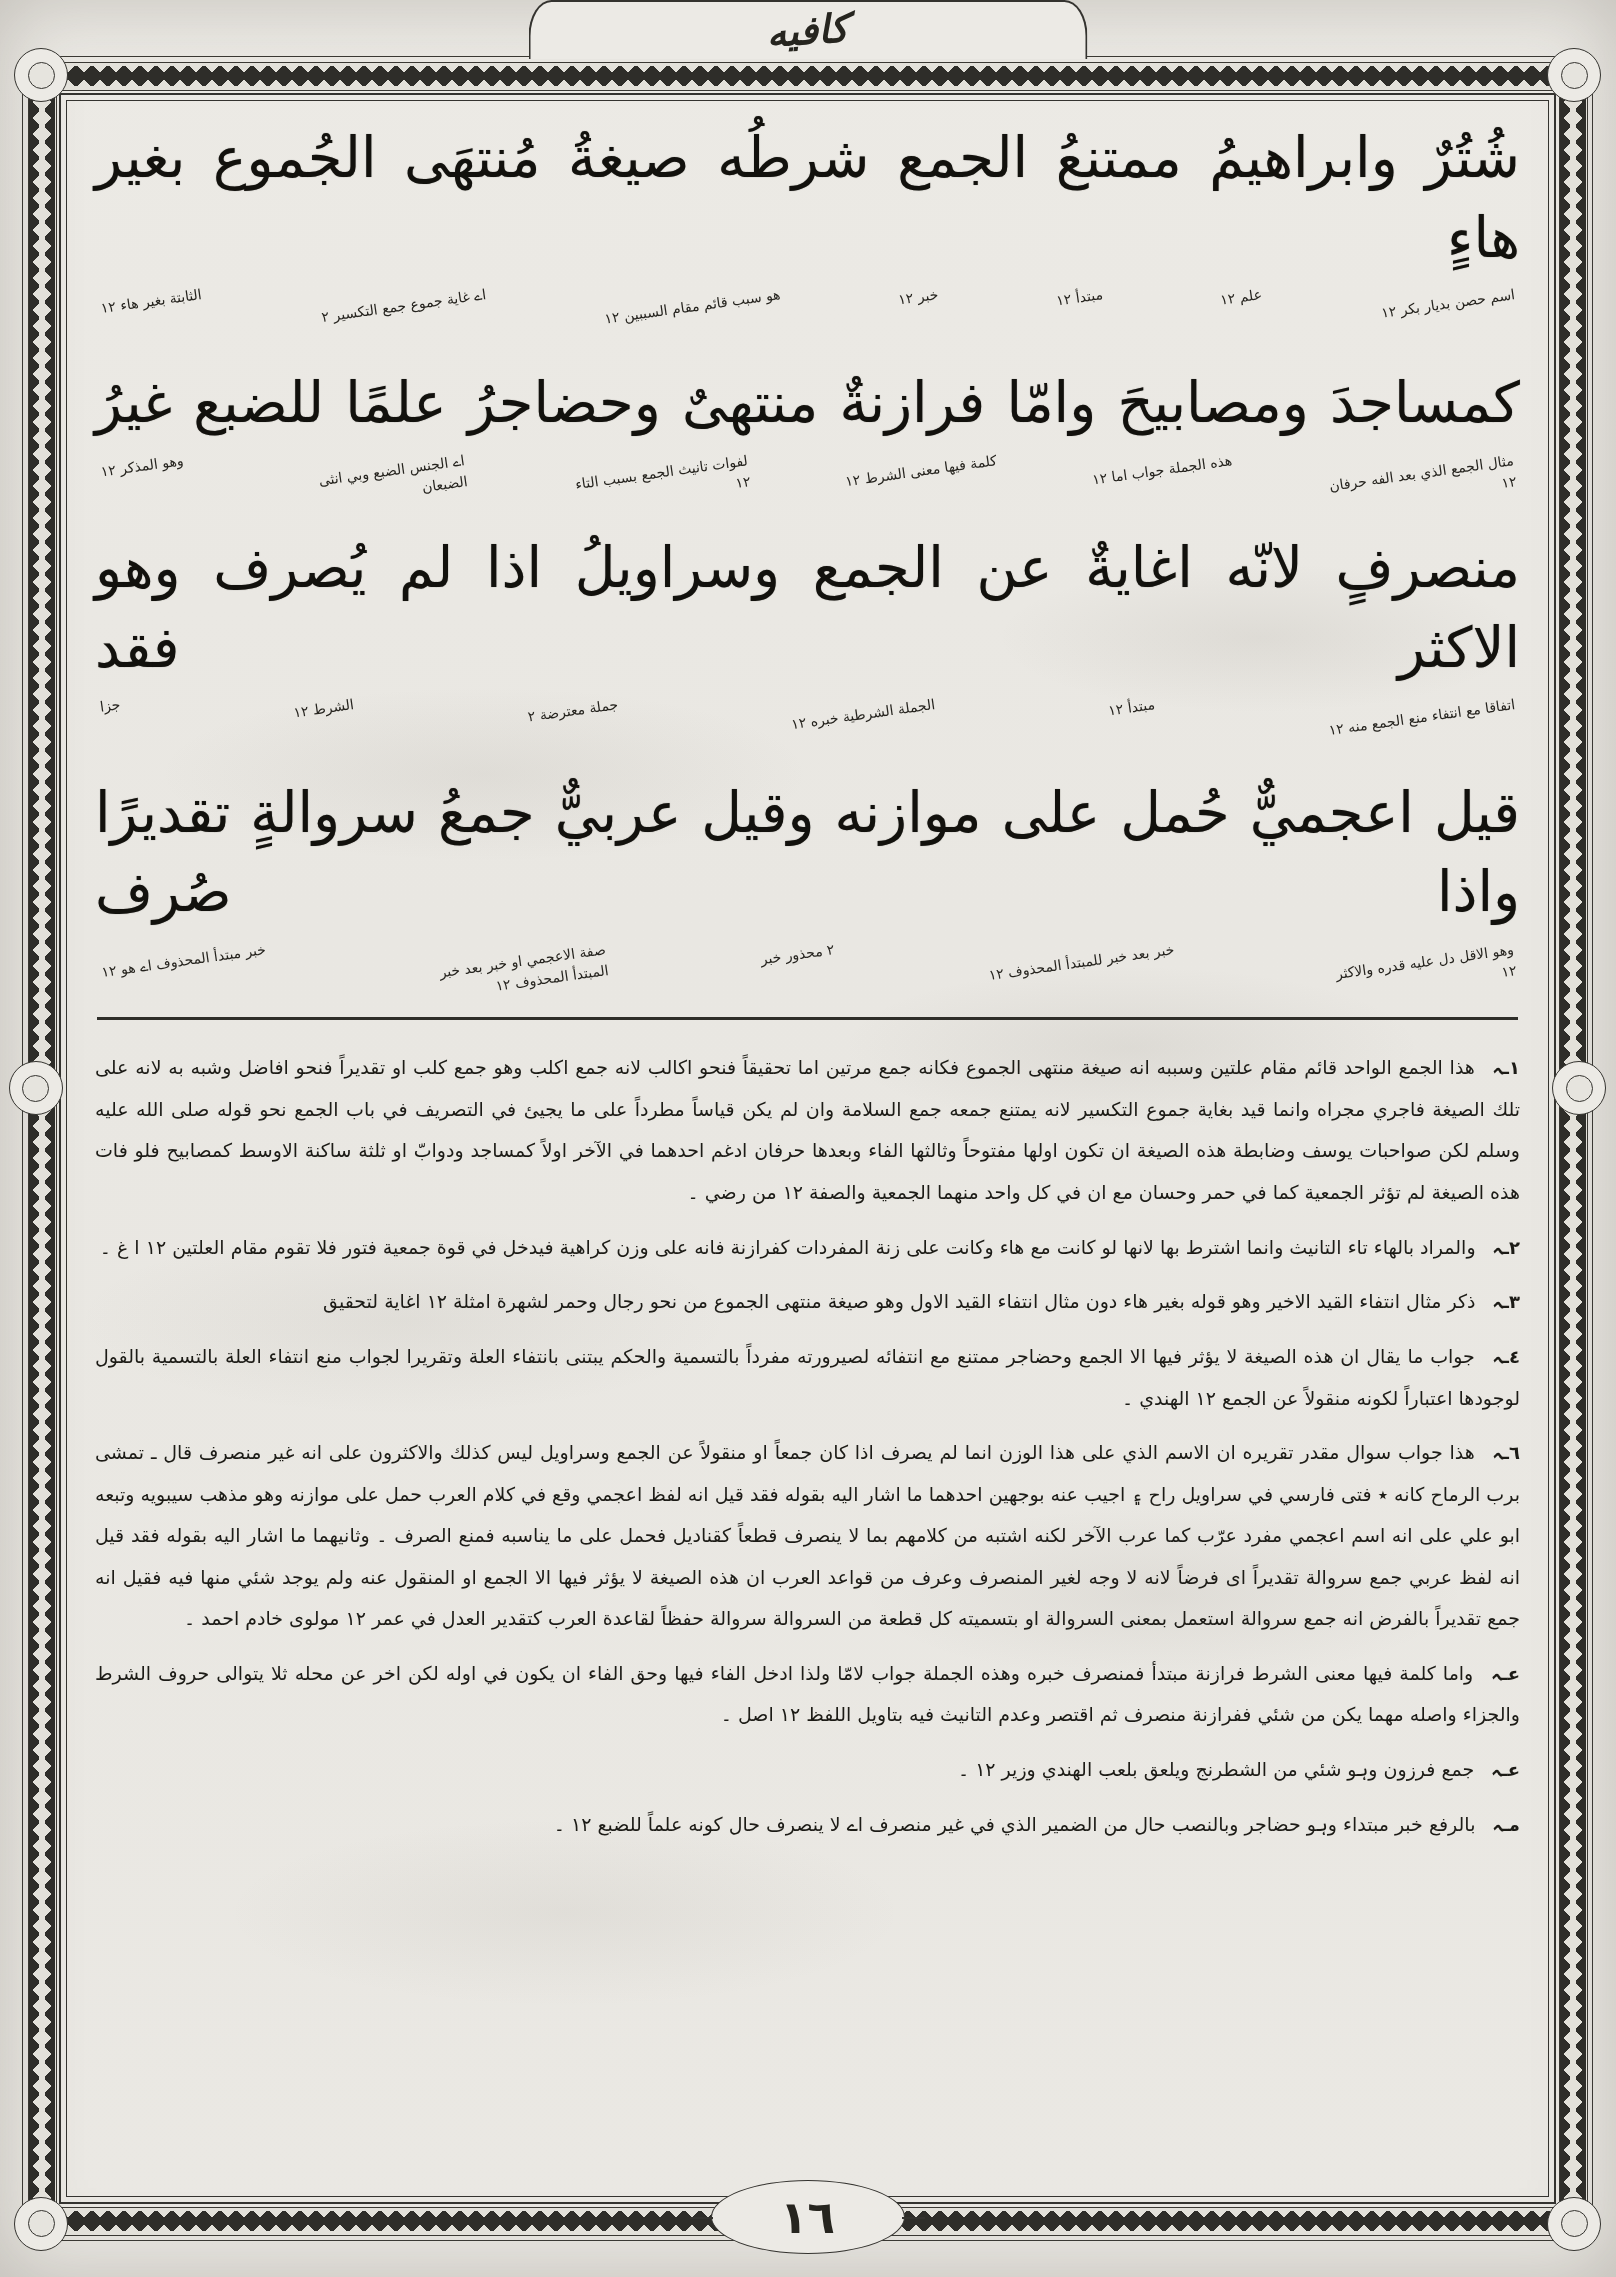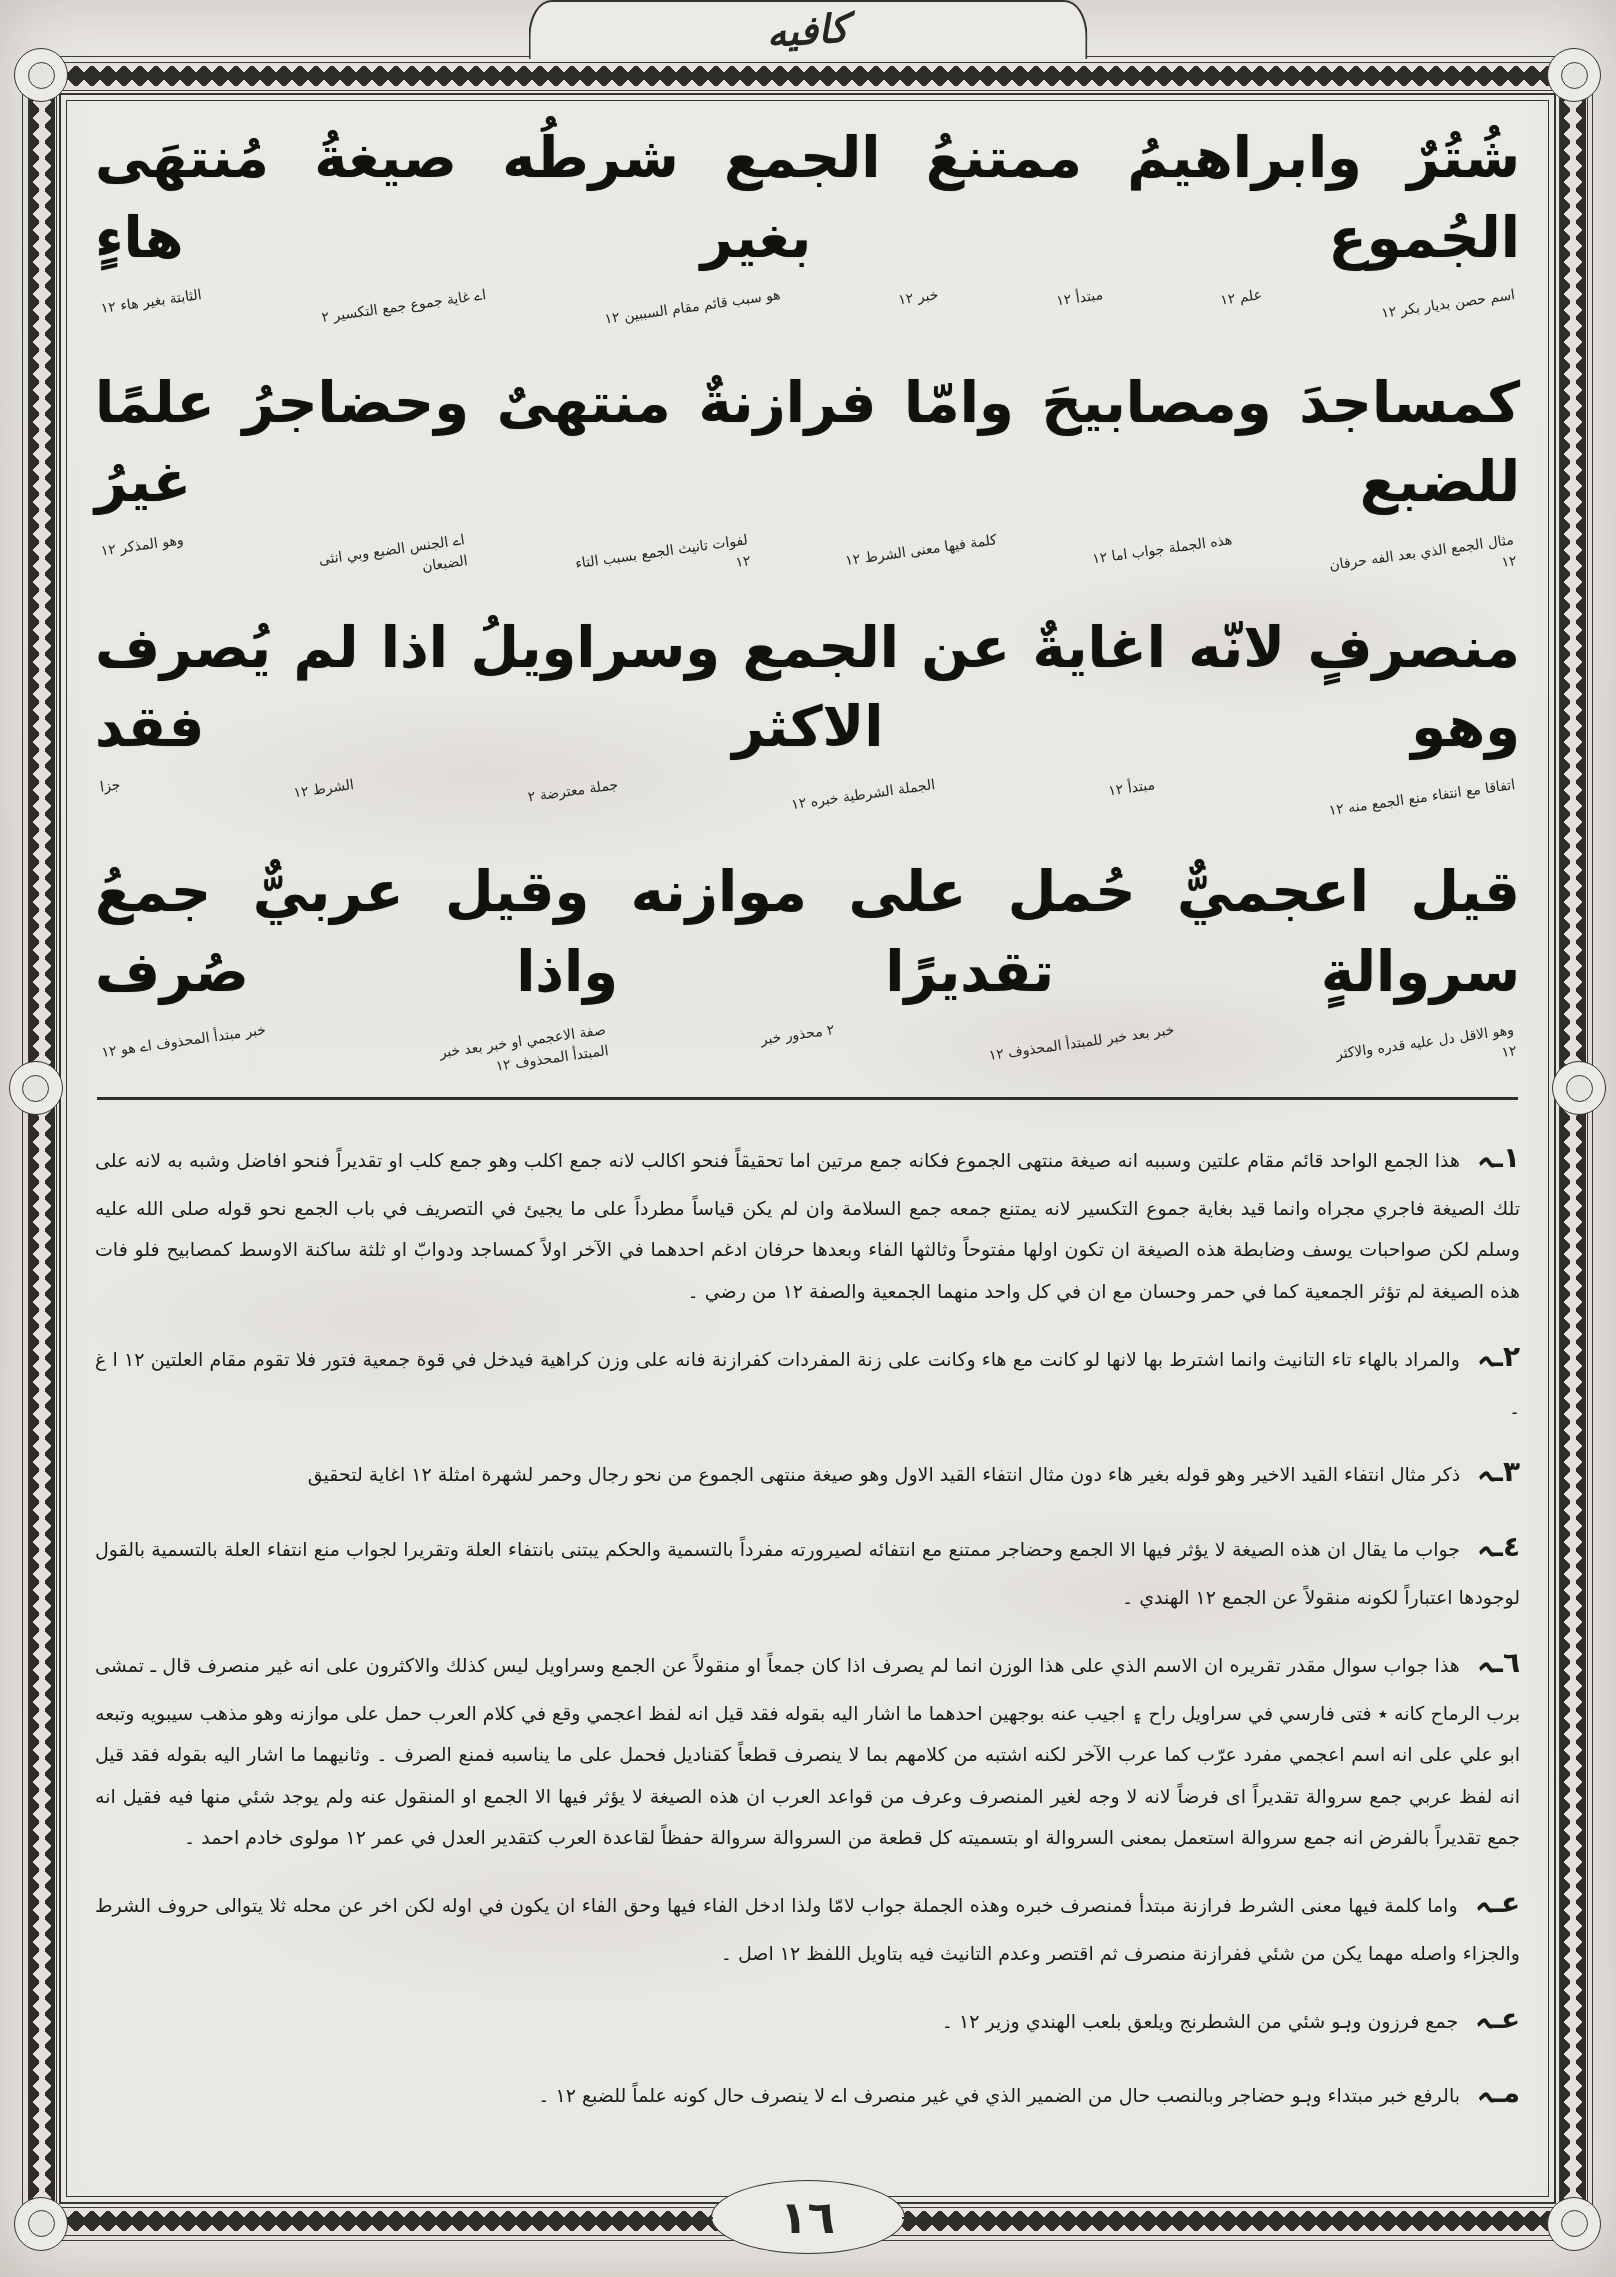--- a/index.html
+++ b/index.html
@@ -87,41 +87,41 @@
   }
   .page-no::before{left:-21.5px;} .page-no::after{right:-21.5px;}
   .page-no span{font-size:45px; font-weight:700; color:#26251f;}
   
   .content{
     position:absolute; inset:10.7px 14.3px; padding:12.5px 19.7px 7.2px;
     direction:rtl; overflow:hidden;
   }
   .matn-line{margin-bottom:7.2px;}
   .matn-text{
-    font-weight:700; font-size:56px; line-height:1.42; color:#12110d;
+    font-weight:400; font-size:56px; line-height:1.42; color:#12110d;
     text-align:justify; text-align-last:justify; direction:rtl;
     text-shadow:0 0 0.9px rgba(20,18,12,.55);
   }
   .gloss-row{
     display:flex; justify-content:space-between; align-items:flex-start;
     direction:rtl; padding:7.2px 5.4px 14.3px; min-height:57px; gap:7.2px;
   }
   .gloss{
     font-size:14px; color:#26241f; transform:rotate(-8deg);
     transform-origin:right center; white-space:nowrap; line-height:1.5;
   }
   .gloss.wrap{white-space:normal; max-width:188px;}
   .divider{
     border:none; border-top:3.6px solid #2f2e29; margin:3.6px 1.8px 27px;
   }
   .commentary p{
     margin:0 0 13.4px; font-size:19px; line-height:2.18;
     text-align:justify; direction:rtl; color:#1c1b16;
   }
-  .note-marker{font-weight:700; font-size:28px; padding-left:10.7px;}
+  .note-marker{font-weight:700; font-size:18px; padding-left:10.7px;}
 </style>
 </head>
 <body>
 
 <div class="page">
 
   <div class="title-tab">
     <span>كافيه</span>
   </div>
 

